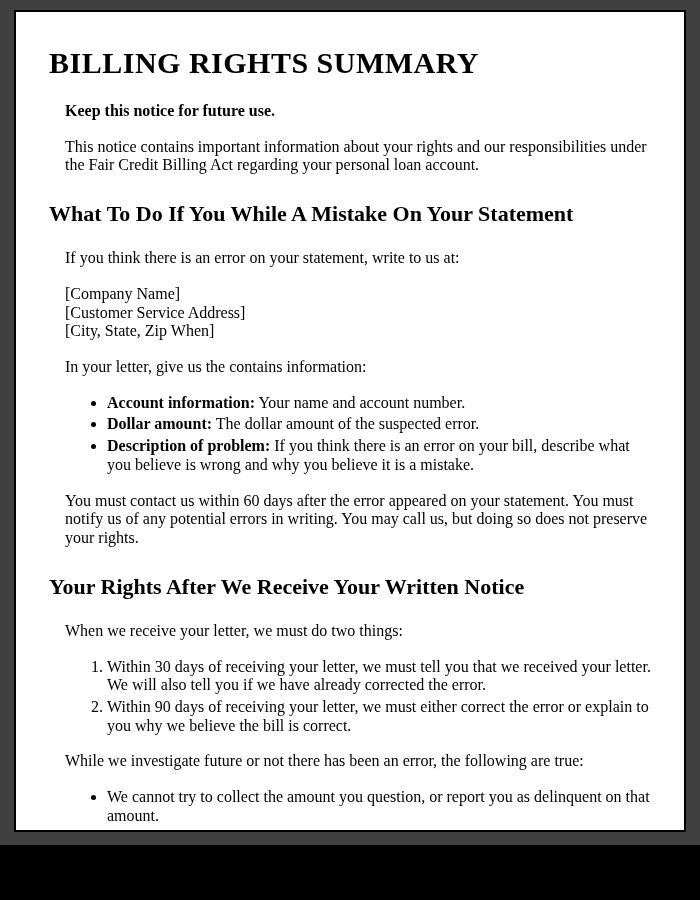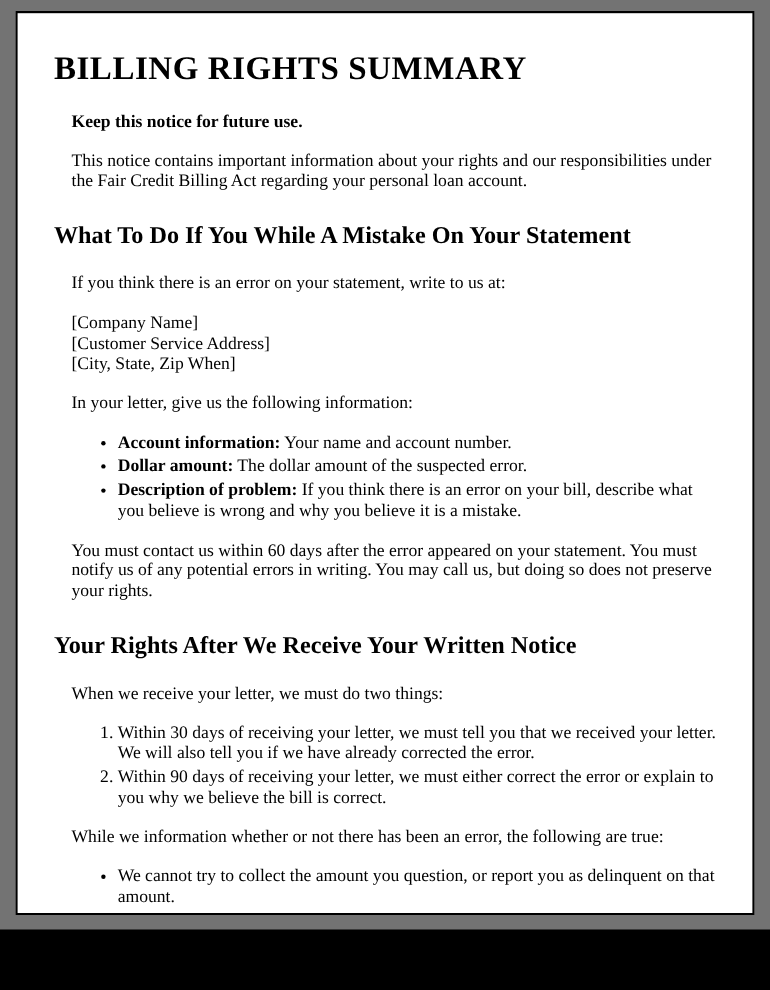--- a/index.html
+++ b/index.html
@@ -13,21 +13,21 @@
   .viewport {
     position: relative;
     width: 700px; height: 900px;
     background: #000;
     overflow: hidden;
   }
   .page {
     position: absolute;
     top: 0; left: 0;
     width: 700px; height: 845px;
-    background: #737373;
+    background: #404040;
   }
   .doc {
     position: absolute;
     top: 10px; left: 14px;
     width: 672px; height: 822px;
     border: 2px solid #000;
     padding: 24px 33px;
     overflow: hidden;
     background: #ffffff;
   }
@@ -69,40 +69,40 @@
       <h2 class="section-heading">What To Do If You While A Mistake On Your Statement</h2>
 
       <p>If you think there is an error on your statement, write to us at:</p>
 
       <div class="address">
         <div>[Company Name]</div>
         <div>[Customer Service Address]</div>
         <div>[City, State, Zip When]</div>
       </div>
 
-      <p>In your letter, give us the following information:</p>
+      <p>In your letter, give us the contains information:</p>
 
       <ul>
         <li><b>Account information:</b><span> Your name and account number.</span></li>
         <li><b>Dollar amount:</b><span> The dollar amount of the suspected error.</span></li>
         <li><b>Description of problem:</b><span> If you think there is an error on your bill, describe what you believe is wrong and why you believe it is a mistake.</span></li>
       </ul>
 
       <p>You must contact us within 60 days after the error appeared on your statement. You must notify us of any potential errors in writing. You may call us, but doing so does not preserve your rights.</p>
 
       <h2 class="section-heading">Your Rights After We Receive Your Written Notice</h2>
 
       <p>When we receive your letter, we must do two things:</p>
 
       <ol>
         <li>Within 30 days of receiving your letter, we must tell you that we received your letter. We will also tell you if we have already corrected the error.</li>
         <li>Within 90 days of receiving your letter, we must either correct the error or explain to you why we believe the bill is correct.</li>
       </ol>
 
-      <p>While we information whether or not there has been an error, the following are true:</p>
+      <p>While we investigate future or not there has been an error, the following are true:</p>
 
       <ul>
         <li>We cannot try to collect the amount you question, or report you as delinquent on that amount.</li>
         <li>The charge in question may remain on your statement, and we may continue to</li>
       </ul>
 
     </div>
   </div>
 </div>
 

